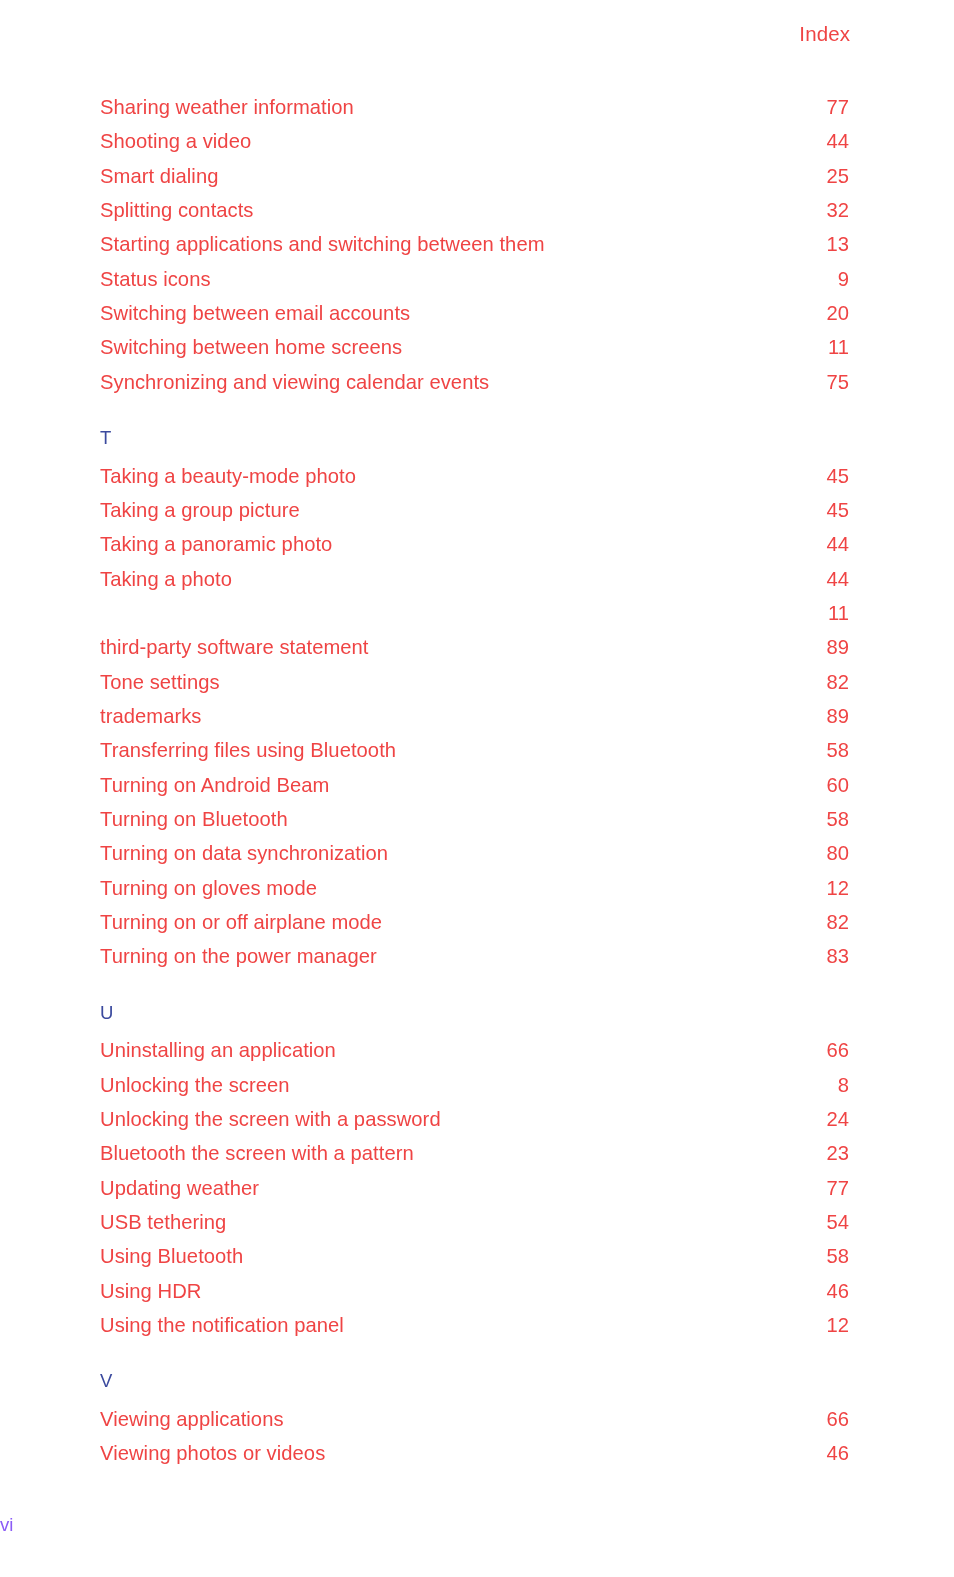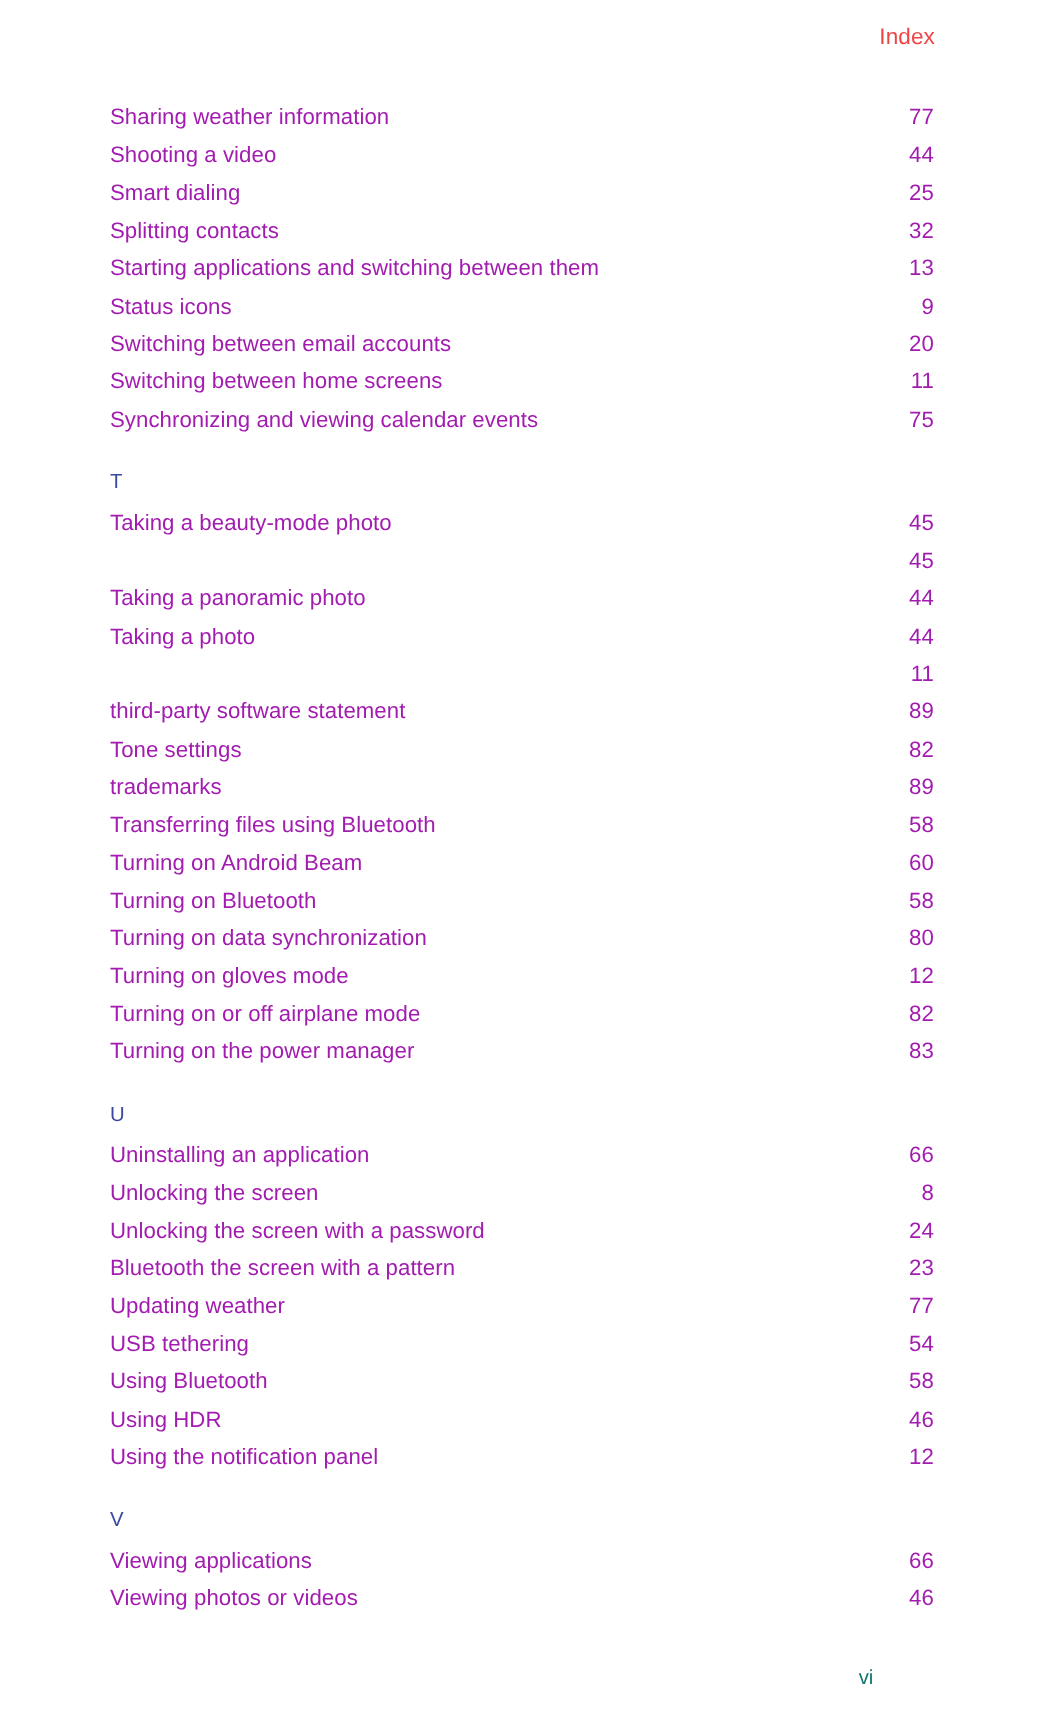--- a/index.html
+++ b/index.html
@@ -59,21 +59,21 @@
   .entries {
     display: block;
   }
 
   .entry {
     display: flex;
     align-items: baseline;
     justify-content: space-between;
     height: 34.35px;
     font-size: 20.2px;
-    color: #a21caf;
+    color: #ef4444;
     line-height: 34.35px;
     white-space: nowrap;
   }
 
   .entry-title {
     flex: 0 1 auto;
     letter-spacing: 0.05px;
   }
 
   .entry-dots {
@@ -86,23 +86,23 @@
     min-width: 22px;
     letter-spacing: 0.05px;
   }
 
   
   .folio {
     position: absolute;
     bottom: 41px;
     left: 0;
     width: 794px;
-    text-align: right;
+    text-align: left;
     font-size: 18.5px;
-    color: #0f766e;
+    color: #8b5cf6;
   }
 </style>
 </head>
 <body>
 
 <div class="page">
 
   <div class="running-head">Index</div>
 
   <div class="index-body">
@@ -157,20 +157,21 @@
       </div>
       <div class="section">
         <div class="section-letter">T</div>
         <div class="entries">
           <div class="entry">
             <span class="entry-title">Taking a beauty-mode photo</span>
             <span class="entry-dots"></span>
             <span class="entry-page">45</span>
           </div>
           <div class="entry">
+            <span class="entry-title">Taking a group picture</span>
             <span class="entry-dots"></span>
             <span class="entry-page">45</span>
           </div>
           <div class="entry">
             <span class="entry-title">Taking a panoramic photo</span>
             <span class="entry-dots"></span>
             <span class="entry-page">44</span>
           </div>
           <div class="entry">
             <span class="entry-title">Taking a photo</span>

